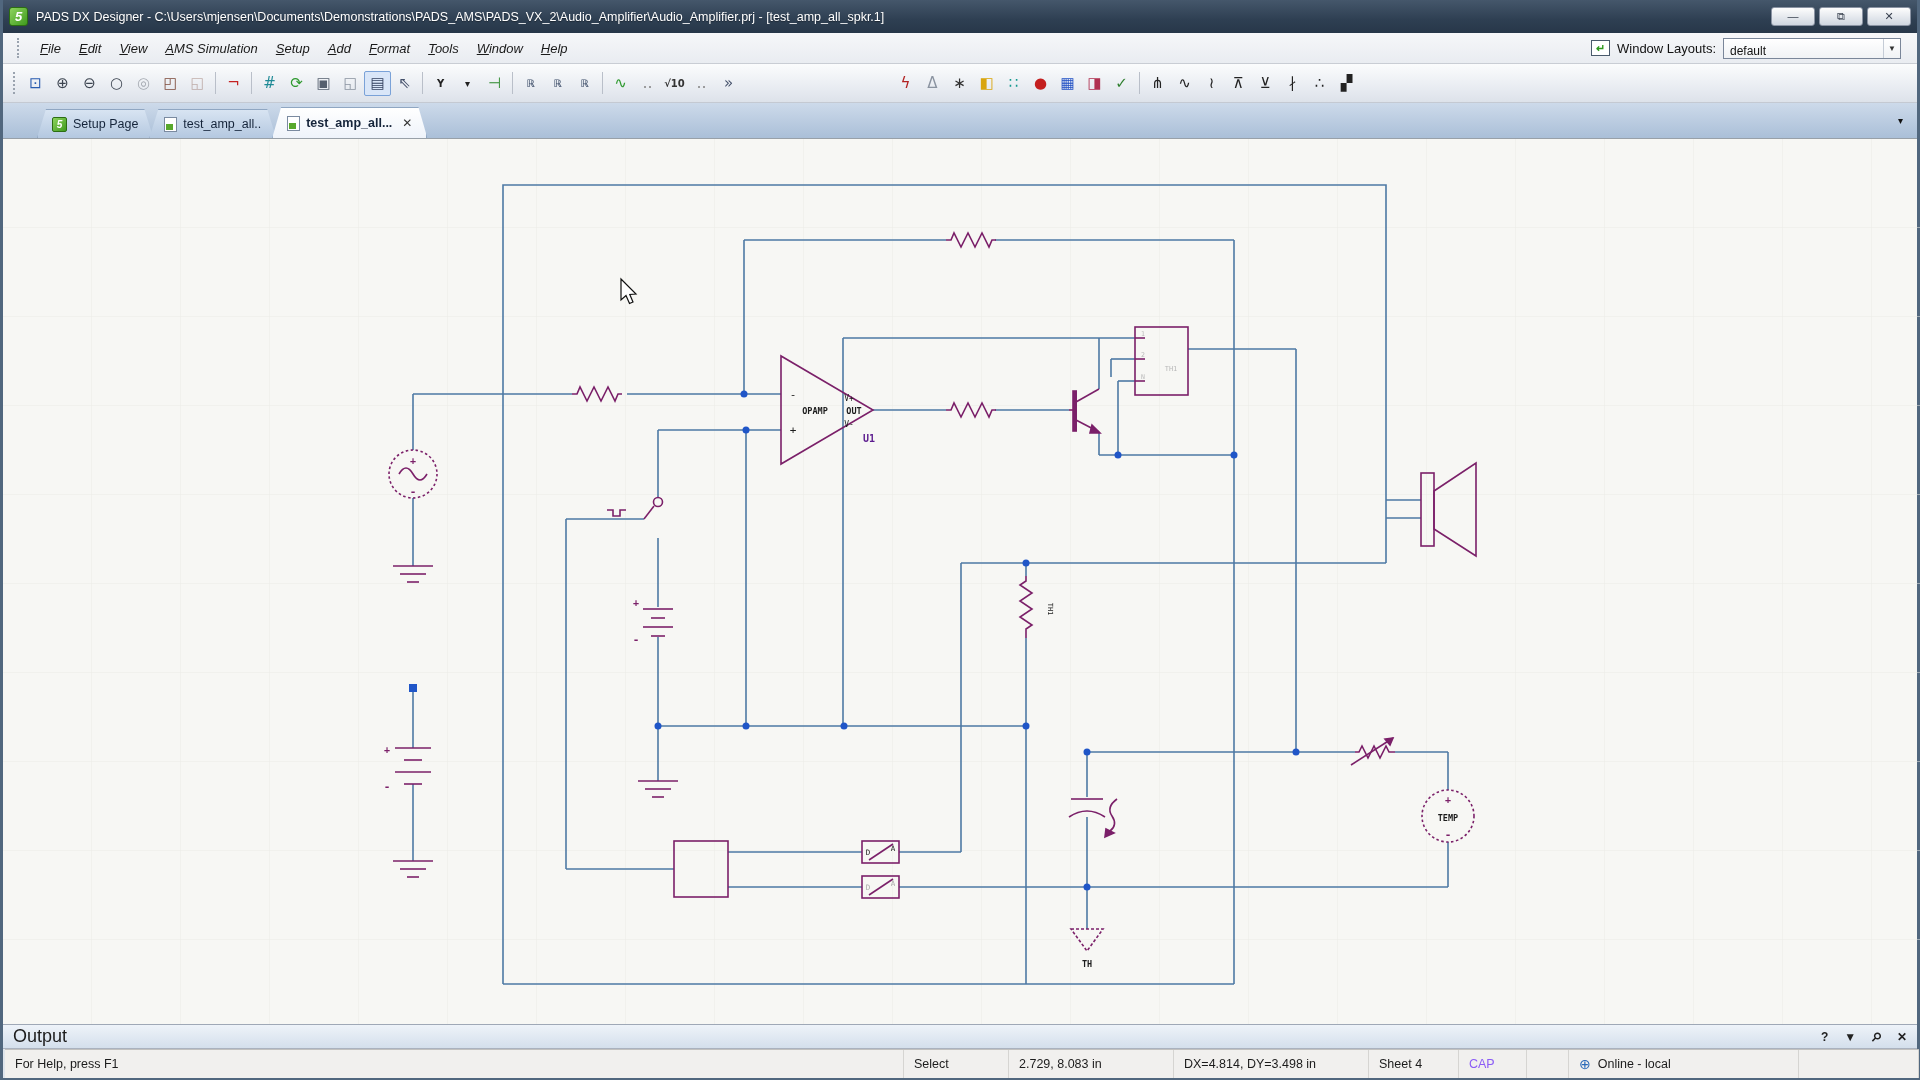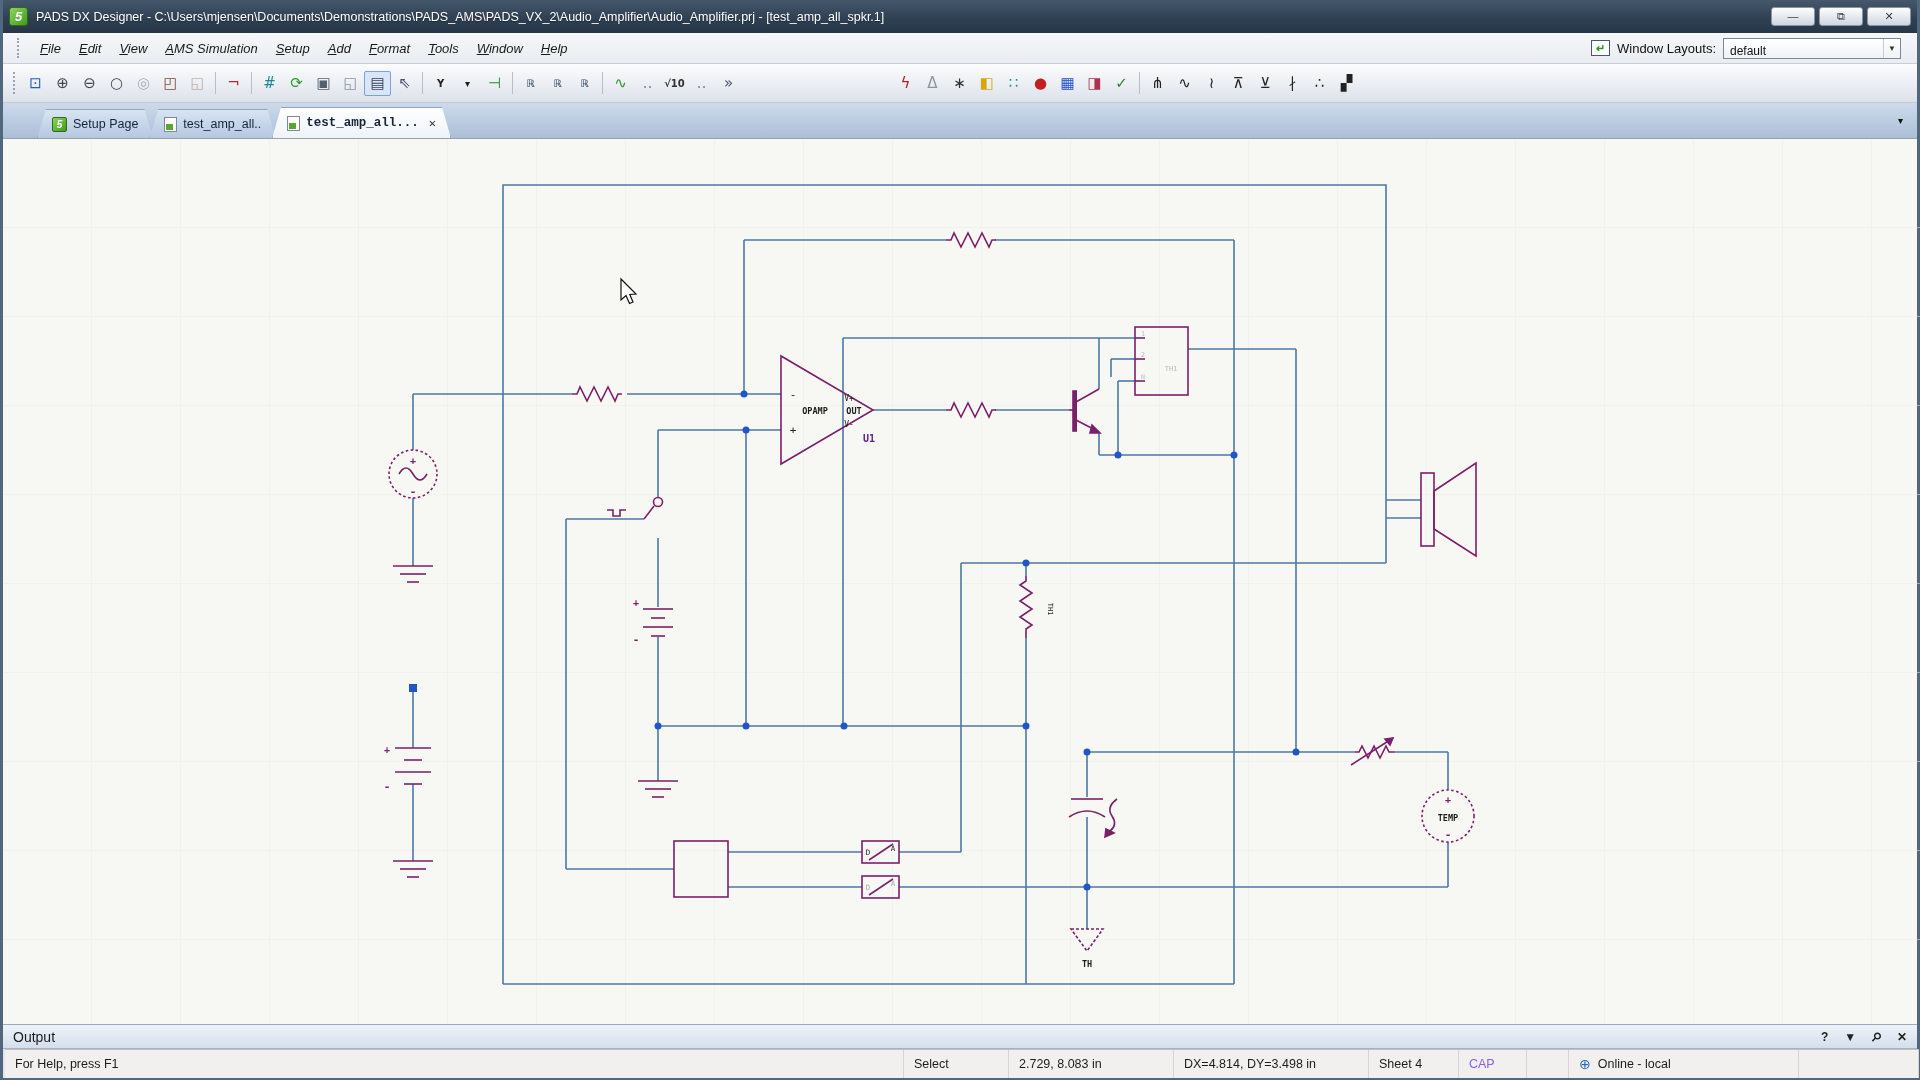--- a/index.html
+++ b/index.html
@@ -52,38 +52,38 @@
   .tb-btn.disabled { opacity:.4; }
   .tb-btn.active { border:1px solid #7aa2d8; background:#d9e6f8; }
 
   
   .tabbar { position:absolute; left:0; top:103px; width:100%; height:35px;
     background:linear-gradient(#cddaea,#aabfd8); display:flex; align-items:flex-end; padding-left:34px; }
   .tab { height:29px; display:flex; align-items:center; gap:6px; padding:0 14px;
     clip-path:polygon(9px 0, calc(100% - 9px) 0, 100% 100%, 0 100%);
     background:linear-gradient(#d8e4f2,#b4c8e0); border:1px solid #8fa6c2; border-bottom:none;
     font-size:12.5px; color:#15243a; margin-right:-4px; white-space:nowrap; }
-  .tab.active { background:linear-gradient(#ffffff,#eef3fa); font-weight:bold; height:31px; z-index:2;font-family:Liberation Mono, monospace; }
+  .tab.active { background:linear-gradient(#ffffff,#eef3fa); font-weight:bold; height:31px; z-index:2; }
   .tab-close { font-size:12px; color:#333; margin-left:4px; font-weight:normal; }
   .doc-icon { position:relative; width:13px; height:15px; background:#fff; border:1px solid #7a8aa0; flex:none; }
   .doc-icon::after { content:""; position:absolute; left:1px; bottom:1px; width:7px; height:6px; background:#58a82c; }
   .tab-logo { width:15px; height:15px; border-radius:2px; flex:none;
     background:linear-gradient(135deg,#8ed45e,#3f9a1e); border:1px solid #2c6e12;
     color:#fff; font-size:10px; font-weight:bold; font-style:italic; text-align:center; line-height:13px; }
   .tabbar-menu { margin-left:auto; margin-right:14px; align-self:center; font-size:10px; color:#111; }
 
   
   .canvas { position:absolute; left:0; top:138px; width:100%; height:886px;
     background:#f7f7f4; border-top:1px solid #98a0a8; }
 
   
   .outputbar { position:absolute; left:0; top:1024px; width:100%; height:25px;
     background:linear-gradient(#eef3f9,#d4dfec); border-top:1px solid #9fa8b6; border-bottom:1px solid #aab2bf;
     display:flex; align-items:center; padding:0 10px; }
-  .output-title { font-size:14px; color:#1c1c1c; }
+  .output-title { font-size:18px; color:#1c1c1c; }
   .output-icons { margin-left:auto; display:flex; gap:16px; }
   .out-icon { font-size:12px; color:#222; font-weight:bold; }
   .out-icon.pin { display:inline-block; transform:rotate(45deg); }
 
   
   .statusbar { position:absolute; left:2px; top:1049px; width:100%; height:29px;
     background:#f1f0ee; border-top:1px solid #c2c1bf; display:flex; align-items:stretch;
     font-size:12.5px; color:#1c1c1c; }
   .sb-cell { display:flex; align-items:center; padding:0 10px; border-right:1px solid #d6d5d2; }
   .sb-help { flex:1; border-right:1px solid #d6d5d2; display:flex; align-items:center; padding:0 10px; }

